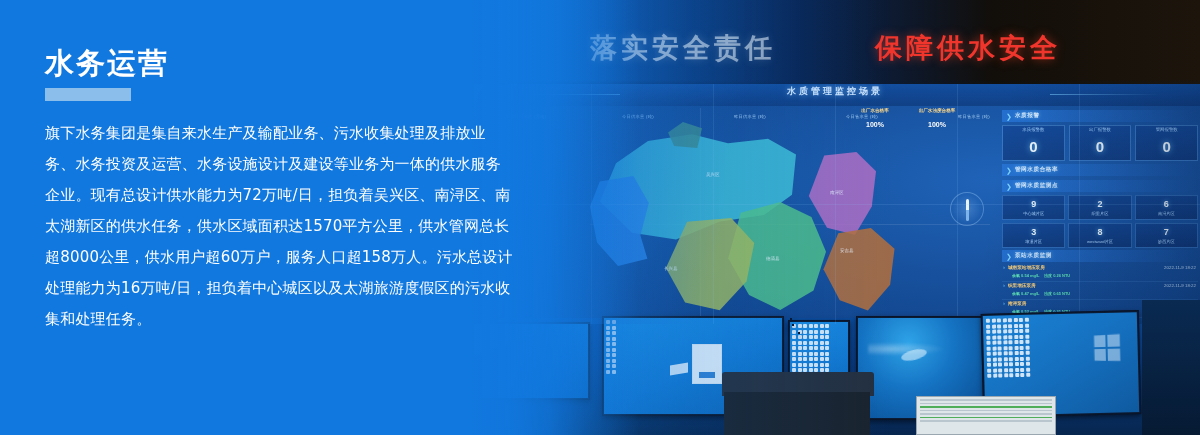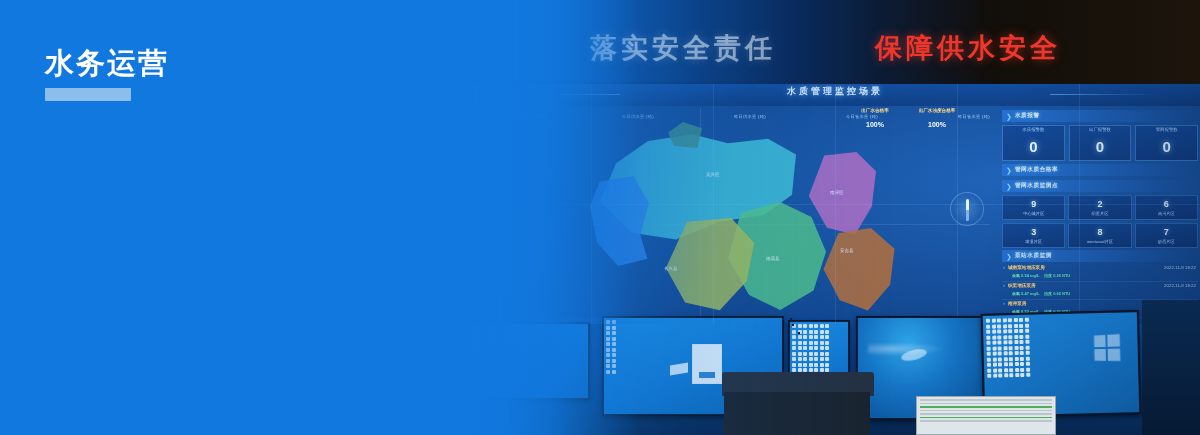--- a/index.html
+++ b/index.html
@@ -629,15 +629,16 @@
                   background:linear-gradient(180deg,#0a2a52,#061a33); z-index:22;"></div>
 
       <div id="photo-tint"></div>
       <div id="photo-fade"></div>
     </div>
   </div>
 
   <div id="copy">
     <div id="title">水务运营</div>
     <div id="rule"></div>
+    <div id="body">旗下水务集团是集自来水生产及输配业务、污水收集处理及排放业务、水务投资及运营、水务设施设计及建设等业务为一体的供水服务企业。现有总设计供水能力为72万吨/日，担负着吴兴区、南浔区、南太湖新区的供水任务，供水区域面积达1570平方公里，供水管网总长超8000公里，供水用户超60万户，服务人口超158万人。污水总设计处理能力为16万吨/日，担负着中心城区以及太湖旅游度假区的污水收集和处理任务。</div>
   </div>
 
 </div>
 
 </body></html>

